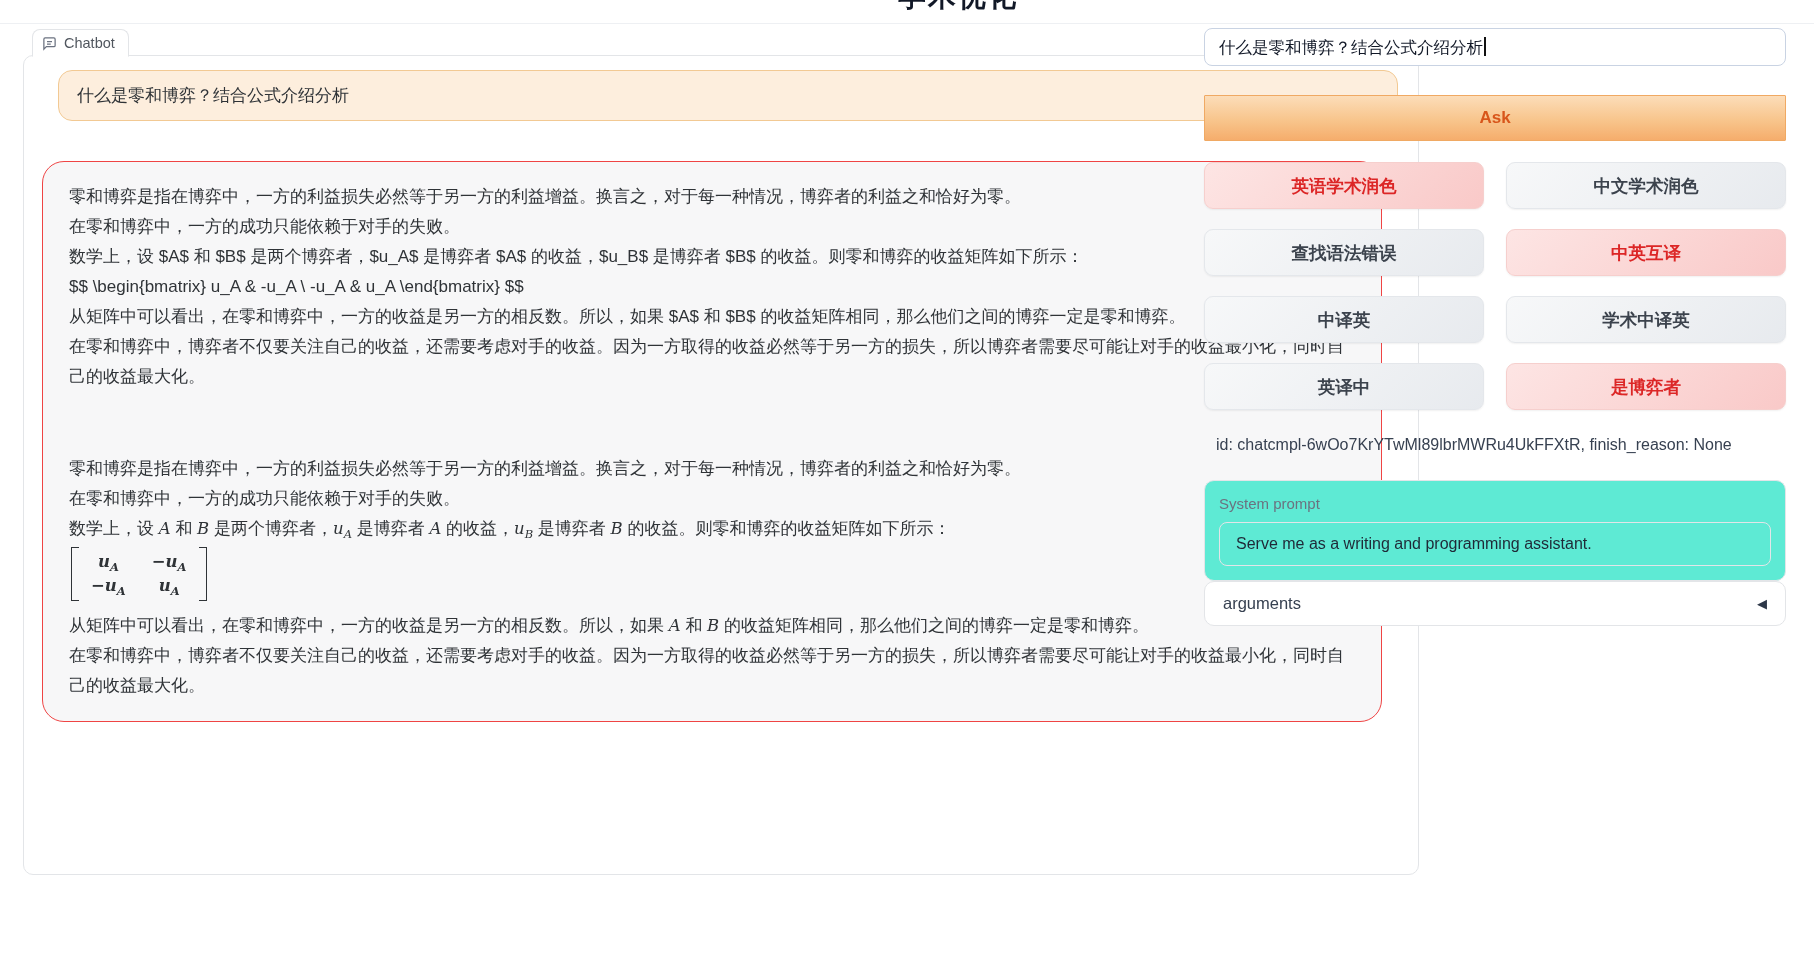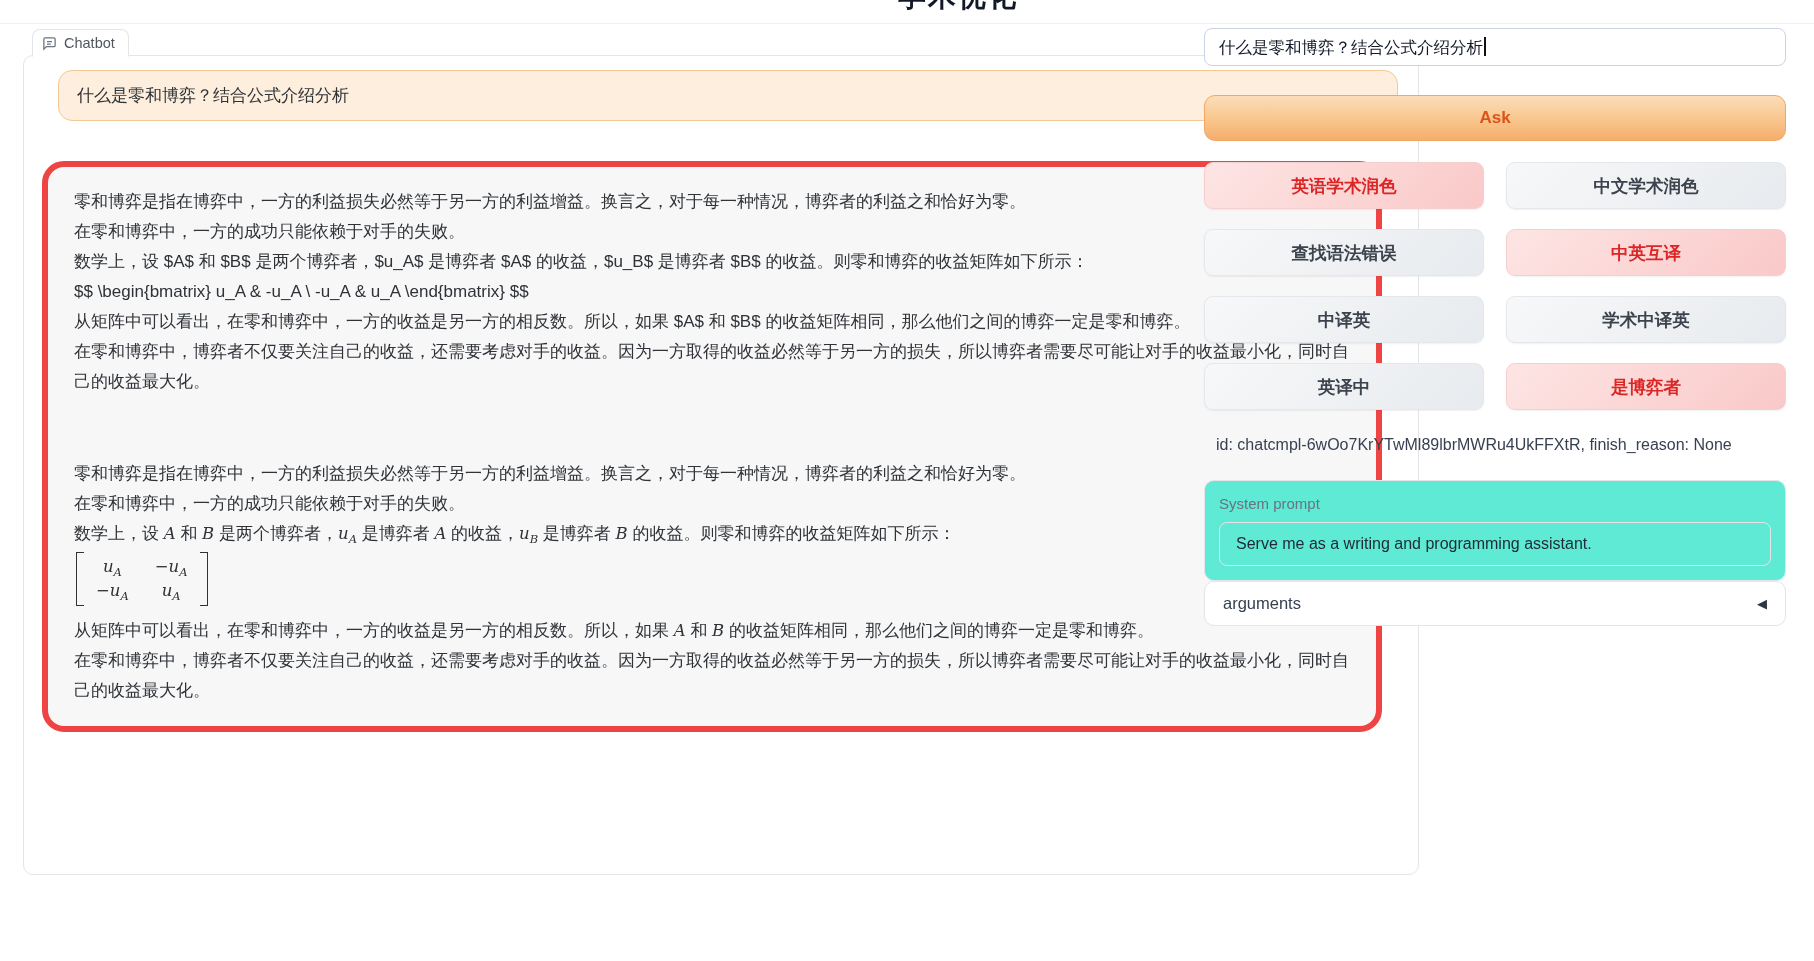--- a/index.html
+++ b/index.html
@@ -15,45 +15,45 @@
     background:#fff; border:1px solid #e3e5e8; border-radius:10px; }
   .chatbot-tab { position:absolute; top:-27px; left:8px; height:28px; padding:0 13px 0 9px;
     background:#fff; border:1px solid #e3e5e8; border-bottom:1px solid #ffffff;
     border-radius:8px 8px 0 0; display:flex; align-items:center; gap:7px;
     font-size:14.5px; color:#50565e; }
   .chatbot-tab svg { width:15px; height:15px; stroke:#6b7280; fill:none; stroke-width:2; }
 
   .chat-body { padding:6px 14px; }
   .msg-user { margin:8px 6px 0 20px; background:#fdeedd; border:1px solid #f2c993;
     border-radius:14px; padding:13px 18px; font-size:17px; color:#2f3337; }
-  .msg-bot { margin:40px 22px 0 4px; background:#f7f7f8; border:6px solid #ef4444;
+  .msg-bot { margin:40px 22px 0 4px; background:#f7f7f8; border:1px solid #ef4444;
     border-radius:22px; padding:20px 26px; font-size:17px; line-height:30px; color:#2f3337; }
   .para { margin:0; }
   .copy-gap { height:62px; }
 
   
   .mv { font-family:"DejaVu Serif","Liberation Serif",serif; font-style:italic; font-size:16.5px; }
   .mv sub { font-size:11.5px; line-height:0; font-style:italic; }
   .bmatrix { display:inline-flex; margin:3px 0 3px 2px; line-height:24px; }
   .bk { width:8px; border:1.6px solid #2f3337; }
   .bk.l { border-right:0; }
   .bk.r { border-left:0; }
   .bcells { display:grid; grid-template-columns:auto auto; column-gap:26px; row-gap:0;
-    padding:3px 12px; }
+    padding:3px 12px;font-weight:bold; }
   .bcells span { text-align:center; }
 
   
   .right-col { position:absolute; left:1204px; top:28px; width:582px; }
   .prompt-box { width:100%; height:38px; border:1px solid #c9d3e3; border-radius:8px;
     padding:8px 14px; font-size:16.5px; color:#111827; background:#fff; white-space:nowrap;
     overflow:hidden; }
   .caret { display:inline-block; width:1.5px; height:19px; background:#111;
     margin-left:1px; vertical-align:text-bottom; }
 
-  .ask-btn { margin-top:29px; display:block; width:100%; height:46px; border-radius:11px;
+  .ask-btn { margin-top:29px; display:block; width:100%; height:46px; border-radius:1px;
     background:linear-gradient(180deg,#fcddb9 0%,#f8c58c 55%,#f5ad6c 100%);
     border:1px solid #f0a963; color:#d8561b; font-weight:700; font-size:17px; cursor:pointer;
     font-family:inherit; }
 
   .qgrid { margin-top:21px; display:grid; grid-template-columns:1fr 1fr;
     column-gap:22px; row-gap:20px; }
   .qbtn { height:47px; border-radius:9px; font-size:17.5px; font-weight:700; cursor:pointer;
     box-shadow:0 1px 2px rgba(0,0,0,.06); font-family:inherit; }
   .qbtn.gray { background:linear-gradient(135deg,#f7f8f9 0%,#e7eaee 100%);
     color:#3c434d; border:1px solid #e4e7eb; }

